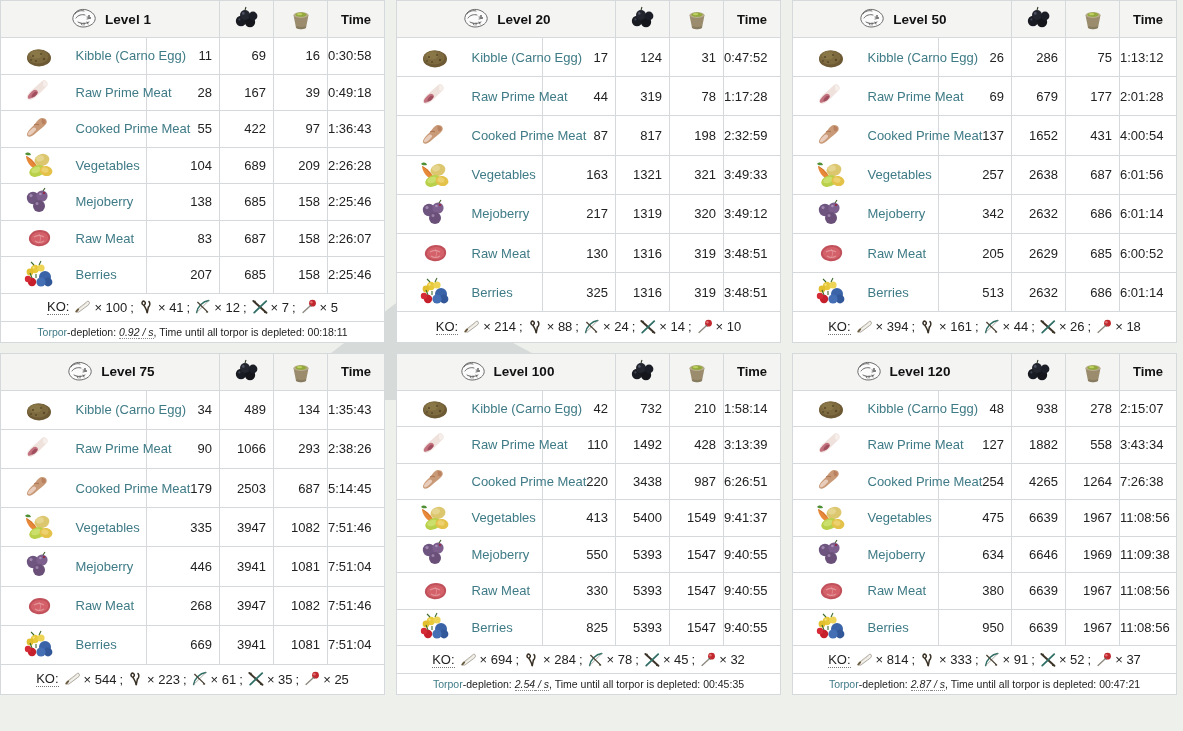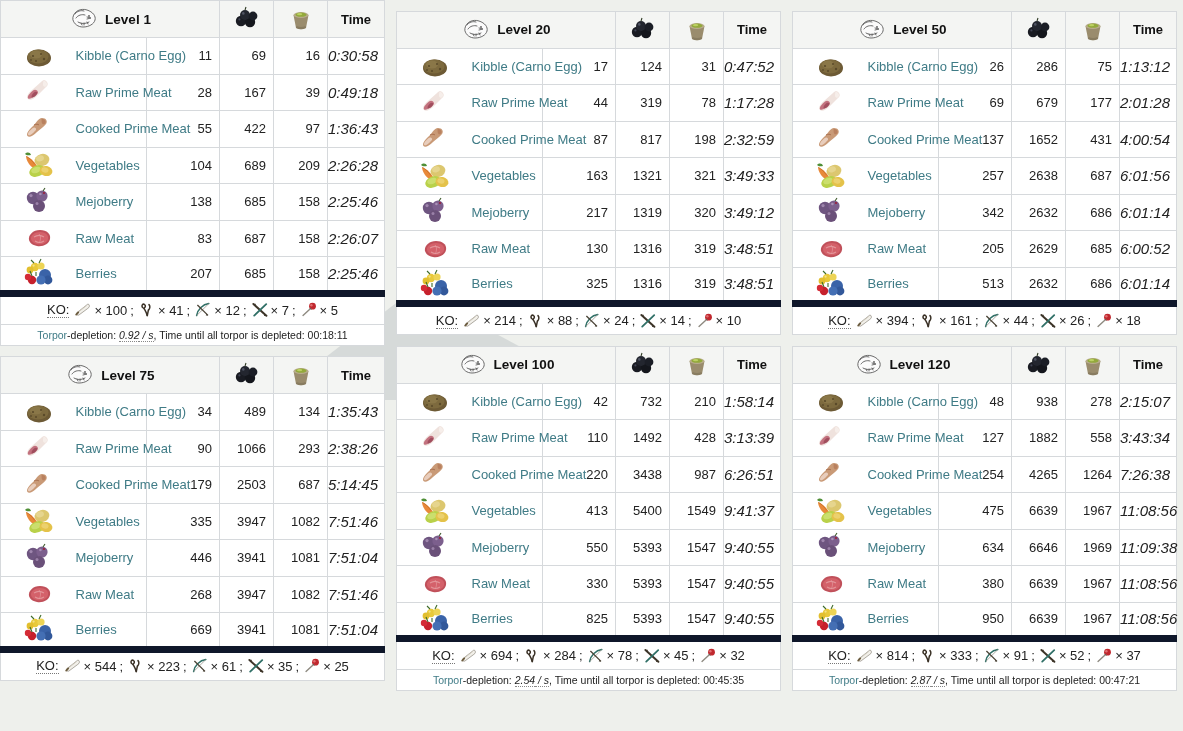--- a/index.html
+++ b/index.html
@@ -25,23 +25,22 @@
     height: 731px;
     z-index: 0;
     pointer-events: none;
   }
   #tables-wrap {
     position: relative;
     z-index: 2;
     display: flex;
     flex-wrap: wrap;
     align-content: flex-start;
-    gap: 0 11px;
+    gap: 10px 11px;
     padding: 0;
-    align-items: center;
   }
   .taming-table {
     width: 385px;
     box-sizing: border-box;
     border: 1px solid #a2a9b1;
     background: #ffffff;
     border-collapse: collapse;
     font-size: 12.5px;
     table-layout: fixed;
   }
@@ -103,30 +102,29 @@
   td.c-narco, td.c-narcotic {
     width: 53px;
     text-align: right;
     padding-right: 7px;
     font-size: 13px;
   }
   td.c-time {
     width: 56px;
     text-align: right;
     padding-right: 20px;
-    font-size: 15px;
+    font-size: 13px;
     white-space: nowrap;
-    font-style: italic;
   }
   
   tr.ko-row td {
     height: 25px;
     text-align: center;
     font-size: 13px;
-    border-top: 7px solid #0f172a;
+    border-top: 1px solid #0f172a;
     padding: 1px 4px;
   }
   .ko-inner {
     display: flex;
     align-items: center;
     justify-content: center;
     gap: 3px;
     flex-wrap: nowrap;
   }
   .ko-label {

